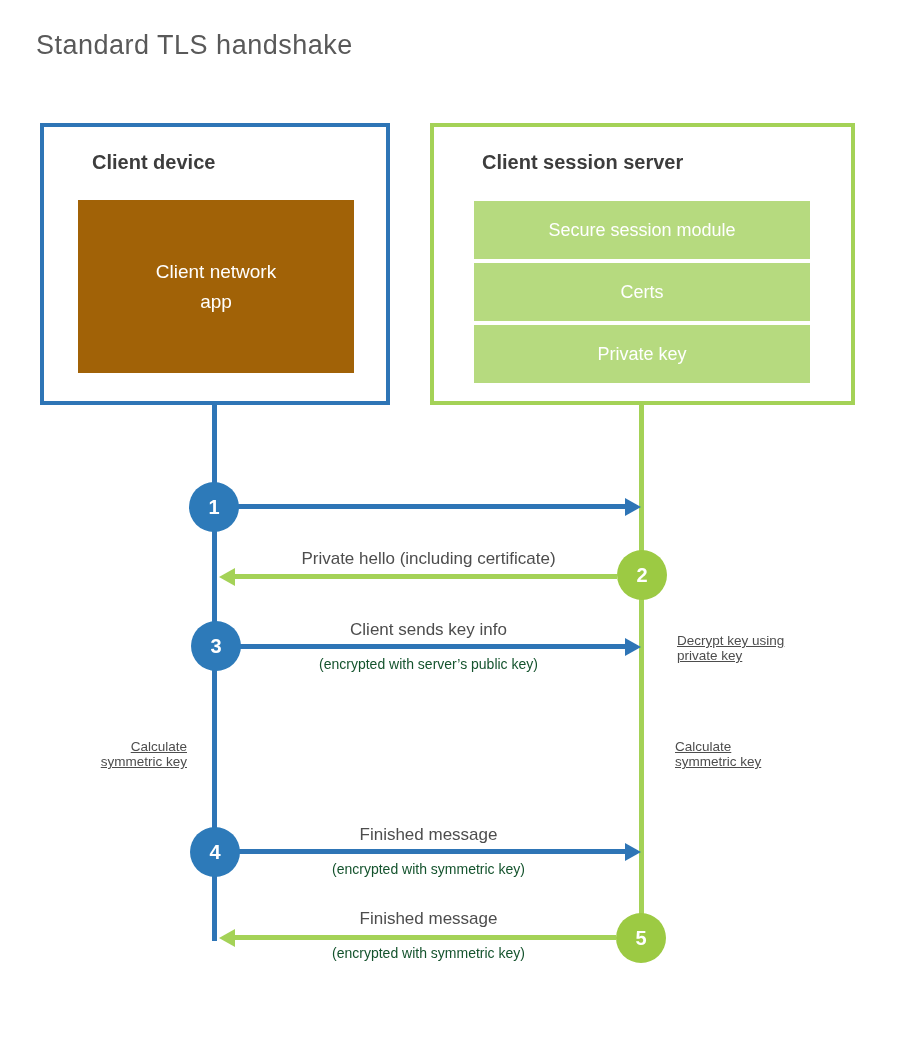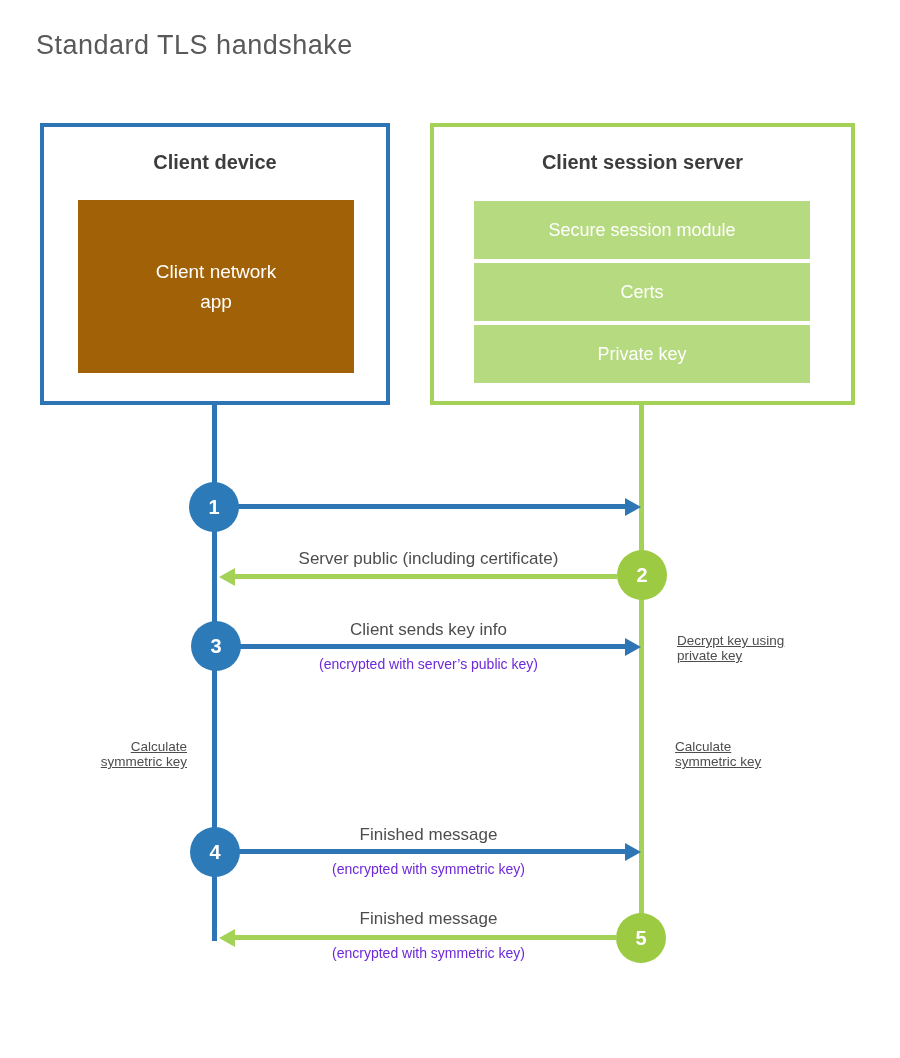--- a/index.html
+++ b/index.html
@@ -11,21 +11,21 @@
 
   .page-title{
     left:36px;top:30px;font-size:27px;font-weight:300;color:#595959;letter-spacing:.5px;
   }
 
   
   .actor-box{box-sizing:border-box;background:#ffffff;}
   .client-box{left:40px;top:123px;width:350px;height:282px;border:4px solid #2e75b6;}
   .server-box{left:430px;top:123px;width:425px;height:282px;border:4px solid #a4d257;}
   .actor-title{
-    width:100%;text-align:center;margin-top:24px;font-size:20px;font-weight:bold;color:#3d3d3d;
+    width:100%;text-align:left;margin-top:24px;font-size:20px;font-weight:bold;color:#3d3d3d;padding-left:48px;
   }
 
   .client-app{
     left:78px;top:200px;width:276px;height:173px;background:#a16207;
     display:flex;align-items:center;justify-content:center;text-align:center;
     color:#ffffff;font-size:19px;line-height:1.55;white-space:pre-line;
   }
   .server-bar{
     left:474px;width:336px;height:58px;background:#b6da7f;
     display:flex;align-items:center;justify-content:center;
@@ -51,21 +51,21 @@
   .shaft.green{background:#a4d257;}
   .head{width:0;height:0;z-index:2;}
   .head.right.blue{border-top:9px solid transparent;border-bottom:9px solid transparent;border-left:16px solid #2e75b6;}
   .head.left.green{border-top:9px solid transparent;border-bottom:9px solid transparent;border-right:16px solid #a4d257;}
 
   
   .msg-label{
     left:215px;width:427px;text-align:center;font-size:17px;color:#4d4d4d;
   }
   .msg-sublabel{
-    left:215px;width:427px;text-align:center;font-size:14px;color:#6d28d9;
+    left:215px;width:427px;text-align:center;font-size:14px;color:#14532d;
   }
 
   
   .side-note{
     font-size:13.5px;color:#4d4d4d;line-height:15px;white-space:pre-line;text-decoration:underline;
   }
   .side-note.right-align{text-align:right;}
 </style>
 </head>
 <body>
@@ -89,21 +89,21 @@
 
   <div class="abs lifeline blue"></div>
   <div class="abs lifeline green"></div>
 
   <div class="abs shaft blue" style="left:237px;top:504px;width:388px;"></div>
   <div class="abs head right blue" style="left:625px;top:498px;"></div>
   <div class="abs step-circle blue" style="left:189px;top:482px;">
     <span>1</span>
   </div>
 
-  <div class="abs msg-label" style="top:549px;">Server public (including certificate)</div>
+  <div class="abs msg-label" style="top:549px;">Private hello (including certificate)</div>
   <div class="abs shaft green" style="left:235px;top:574px;width:382px;"></div>
   <div class="abs head left green" style="left:219px;top:568px;"></div>
   <div class="abs step-circle green" style="left:617px;top:550px;">
     <span>2</span>
   </div>
 
   <div class="abs msg-label" style="top:620px;">Client sends key info</div>
   <div class="abs shaft blue" style="left:239px;top:644px;width:386px;"></div>
   <div class="abs head right blue" style="left:625px;top:638px;"></div>
   <div class="abs msg-sublabel" style="top:656px;">(encrypted with server’s public key)</div>

